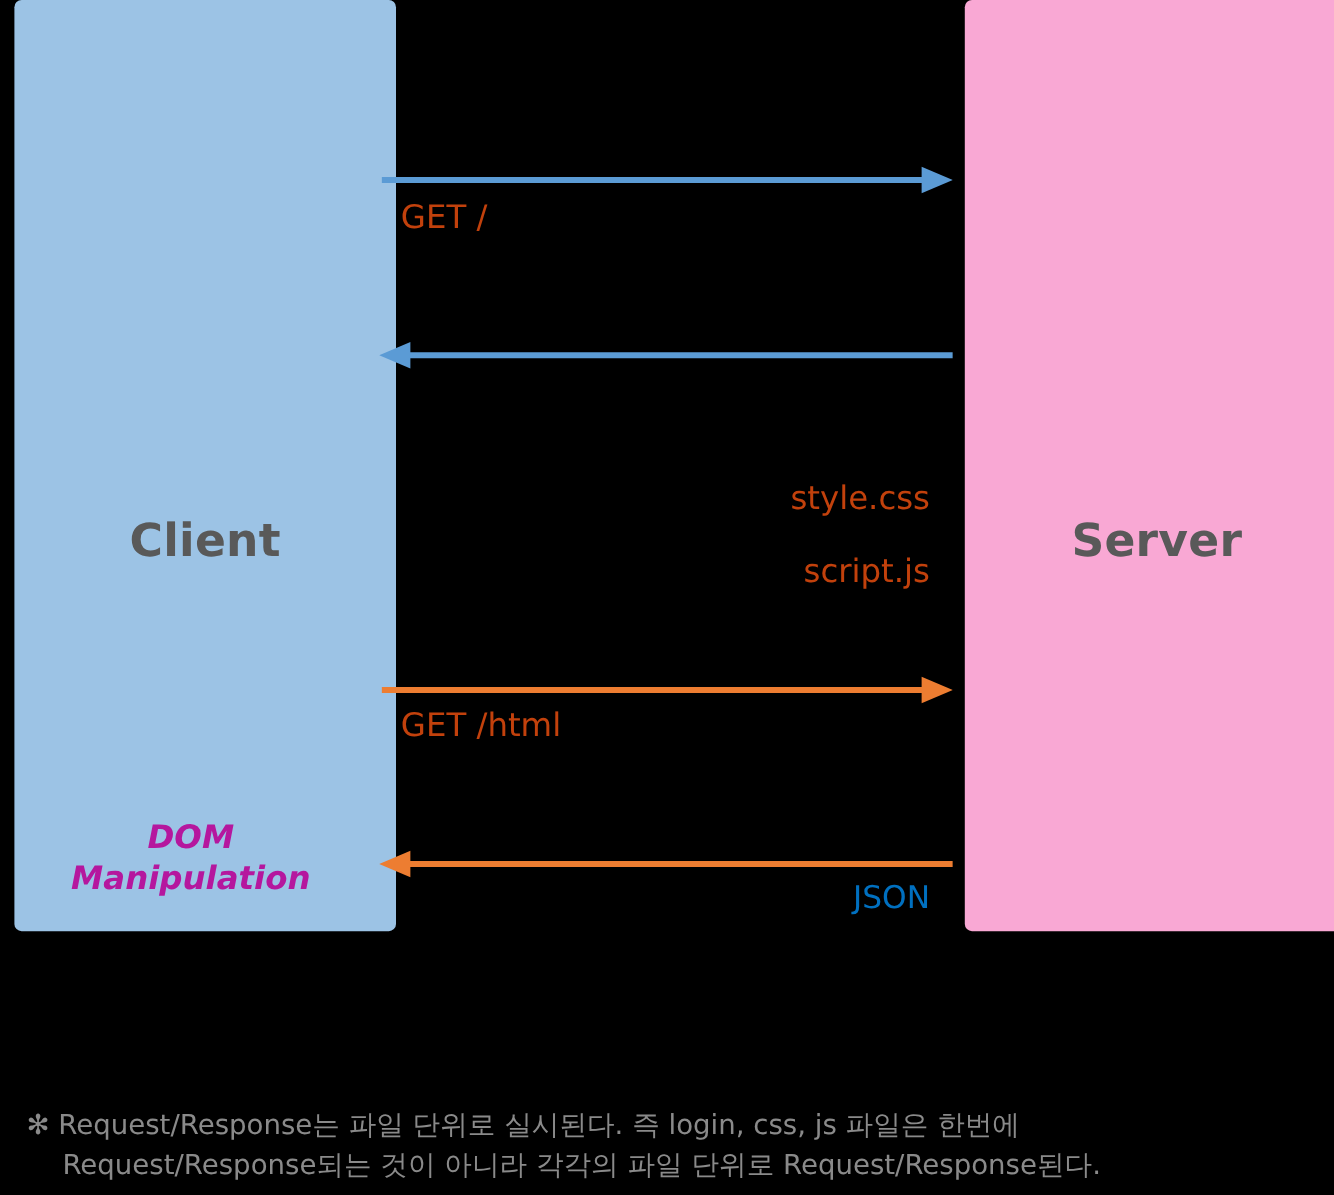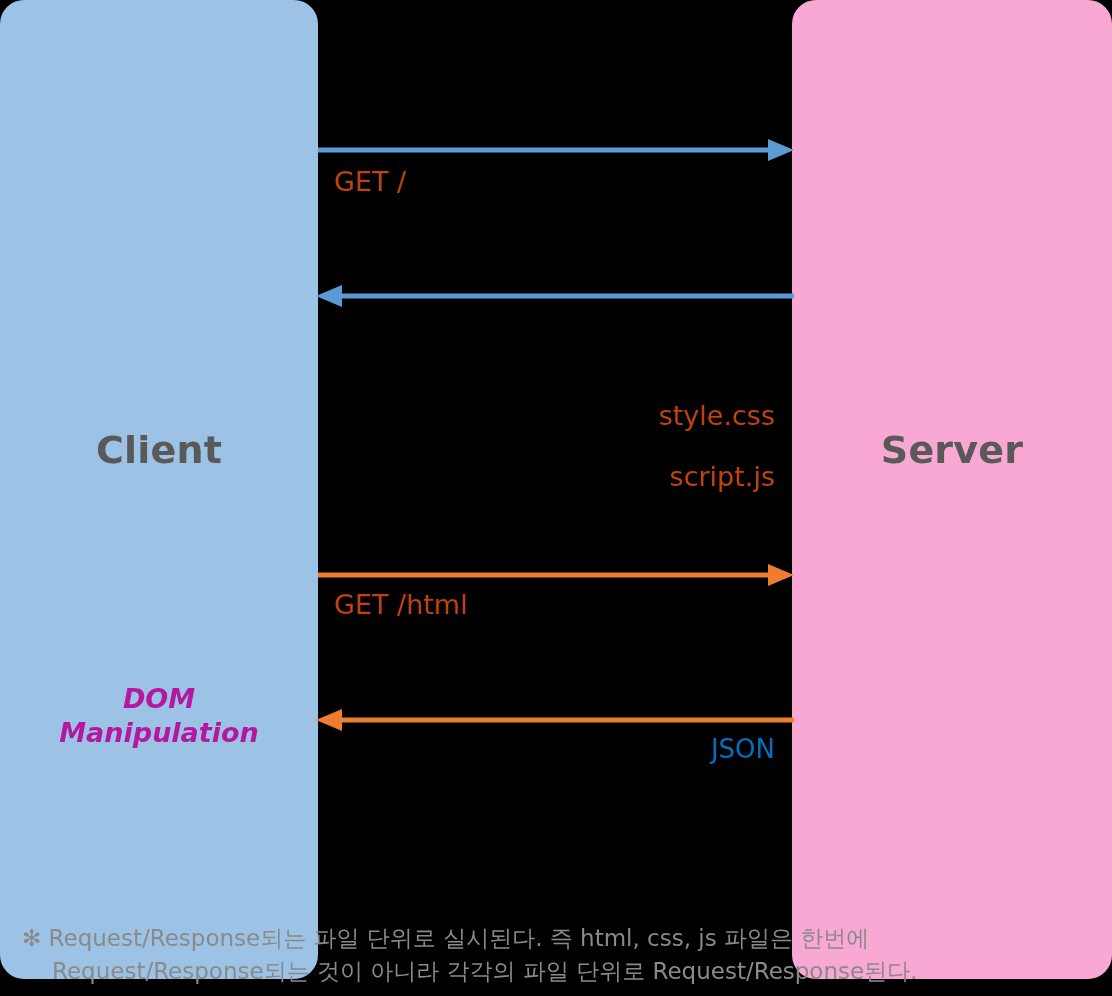--- a/index.html
+++ b/index.html
@@ -17,22 +17,23 @@
     position: relative;
     width: 1112px;
     height: 996px;
     background: #000000;
   }
 
   
   .actor-box {
     position: absolute;
     top: 0;
-    height: 979px;
-    border-radius: 24px;
+    height: 776px;
+    border-radius: 6px;
+    margin-left: 12px;
   }
   #client-box {
     left: 0;
     width: 318px;
     background: #9CC3E5;
   }
   #server-box {
     left: 792px;
     width: 320px;
     background: #f9a8d4;
@@ -149,17 +150,17 @@
     </svg>
   </div>
   <div class="msg-label accent-blue right-align" style="left:575px; top:735px; width:200px;">JSON</div>
 
   <div id="dom-note">
     <span class="line">DOM</span>
     <span class="line">Manipulation</span>
   </div>
 
   <div id="footnote">
-    <span class="fn-line">✻ Request/Response되는 파일 단위로 실시된다. 즉 html, css, js 파일은 한번에</span>
+    <span class="fn-line">✻ Request/Response는 파일 단위로 실시된다. 즉 login, css, js 파일은 한번에</span>
     <span class="fn-line indent">Request/Response되는 것이 아니라 각각의 파일 단위로 Request/Response된다.</span>
   </div>
 
 </div>
 
 </body></html>

